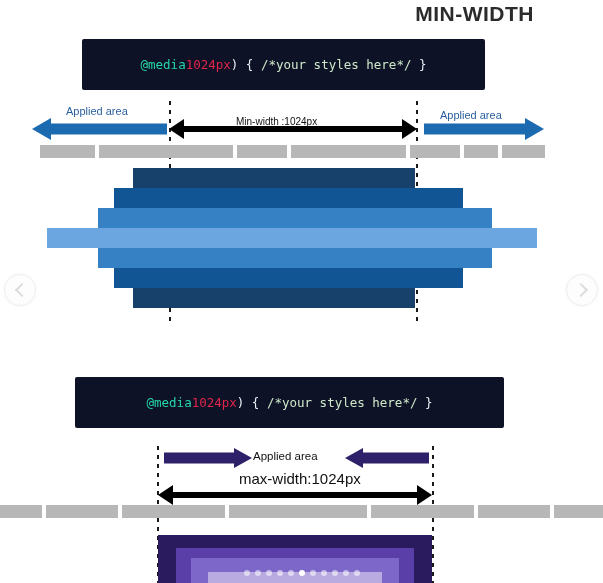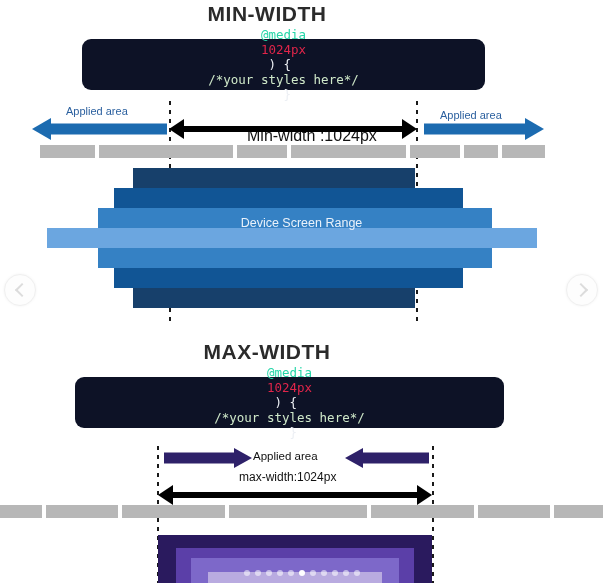--- a/index.html
+++ b/index.html
@@ -7,38 +7,37 @@
     width:603px;height:583px;
     background:#ffffff;
     font-family:"Liberation Sans", sans-serif;
     overflow:hidden;
     position:relative;
   }
   .stage{position:relative;width:603px;height:583px;overflow:hidden;background:#fff;}
 
   
   .section-title{
-    position:absolute;left:0;width:534px;text-align:center;
+    position:absolute;left:0;width:534px;text-align:right;
     font-weight:bold;color:#2b2b2b;letter-spacing:.5px;
   }
   #title-min{top:2px;font-size:21px;}
   #title-max{top:340px;font-size:21px;}
 
   
   .code-box{
     position:absolute;
     background:#0d1226;
-    border-radius:9px;
+    border-radius:2px;
     box-sizing:border-box;
     display:flex;align-items:center;justify-content:center;
     font-family:"DejaVu Sans Mono","Liberation Mono",monospace;
     font-size:12.5px;
     white-space:pre;
     color:#e8e8ea;
-    flex-direction:column;
   }
   #code-min{left:82px;top:39px;width:403px;height:51px;}
   #code-max{left:75px;top:377px;width:429px;height:51px;}
   .tok-at{color:#25d6a8;}
   .tok-plain{color:#eceff4;}
   .tok-num{color:#e0254a;}
   .tok-comment{color:#cfe8c9;}
 
   
   .vguide{
@@ -50,23 +49,23 @@
   #vguide-min-right{left:416px;top:101px;height:222px;}
   #vguide-max-left{left:157px;top:446px;height:137px;}
   #vguide-max-right{left:432px;top:446px;height:137px;}
 
   
   .lbl{position:absolute;font-size:11px;white-space:nowrap;}
   .lbl-blue{color:#2a5f9e;}
   .lbl-black{color:#111;}
   #lbl-applied-left{left:66px;top:105px;}
   #lbl-applied-right{left:440px;top:109px;}
-  #lbl-minwidth{left:247px;top:116px;font-size:16px;margin-top:11px;}
+  #lbl-minwidth{left:236px;top:116px;font-size:10px;}
   #lbl-applied-mid{left:253px;top:450px;font-size:11.5px;}
-  #lbl-maxwidth{left:239px;top:470px;font-size:12px;}
+  #lbl-maxwidth{left:239px;top:470px;font-size:15px;}
 
   
   .arrow{position:absolute;}
   .arrow .shaft{position:absolute;top:50%;transform:translateY(-50%);}
   .arrow .head{position:absolute;top:50%;transform:translateY(-50%);width:0;height:0;}
 
   
   #arrow-blue-left{left:32px;top:118px;width:135px;height:22px;}
   #arrow-blue-left .shaft{left:18px;width:117px;height:11px;background:#1c6bb0;}
   #arrow-blue-left .head{left:0;border-top:11px solid transparent;border-bottom:11px solid transparent;border-right:19px solid #1c6bb0;}
@@ -179,23 +178,21 @@
 
   <div class="bars" id="device-bars">
       <div class="bar" style="left: 133px; width: 282px; top: 0px; background: rgb(23, 64, 107);"></div>
       <div class="bar" style="left: 114px; width: 349px; top: 20px; background: rgb(17, 85, 149);"></div>
       <div class="bar" style="left: 98px; width: 394px; top: 40px; background: rgb(53, 129, 196);"></div>
       <div class="bar" style="left: 47px; width: 490px; top: 60px; background: rgb(107, 166, 224);"></div>
       <div class="bar" style="left: 98px; width: 394px; top: 80px; background: rgb(53, 129, 196);"></div>
       <div class="bar" style="left: 114px; width: 349px; top: 100px; background: rgb(17, 85, 149);"></div>
       <div class="bar" style="left: 133px; width: 282px; top: 120px; background: rgb(23, 64, 107);"></div>
     </div>
-  <div class="bar-label">Device Screen Range</div>
-
-  <div class="section-title" id="title-max">MAX-WIDTH</div>
+
 
   <div class="code-box" id="code-max">
     <span class="tok-at">@media</span><span class="tok-num">1024px</span><span class="tok-plain">) { </span><span class="tok-comment">/*your styles here*/</span><span class="tok-plain"> }</span>
   </div>
 
   <div class="vguide" id="vguide-max-left"></div>
   <div class="vguide" id="vguide-max-right"></div>
 
   <div class="lbl lbl-black" id="lbl-applied-mid">Applied area</div>
   <div class="lbl lbl-black" id="lbl-maxwidth">max-width:1024px</div>

